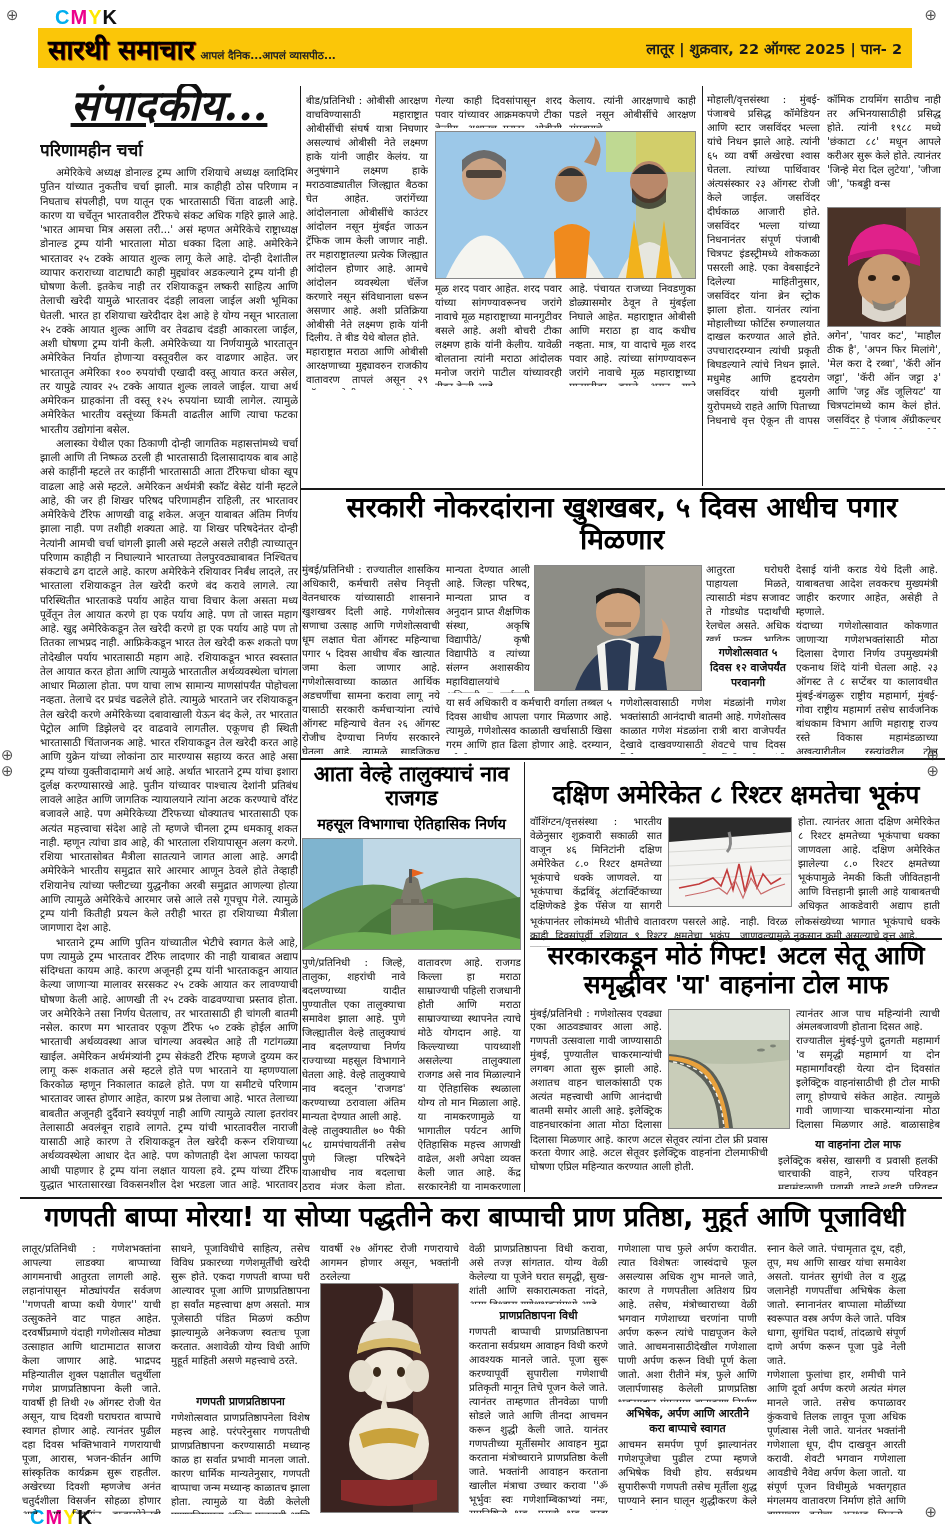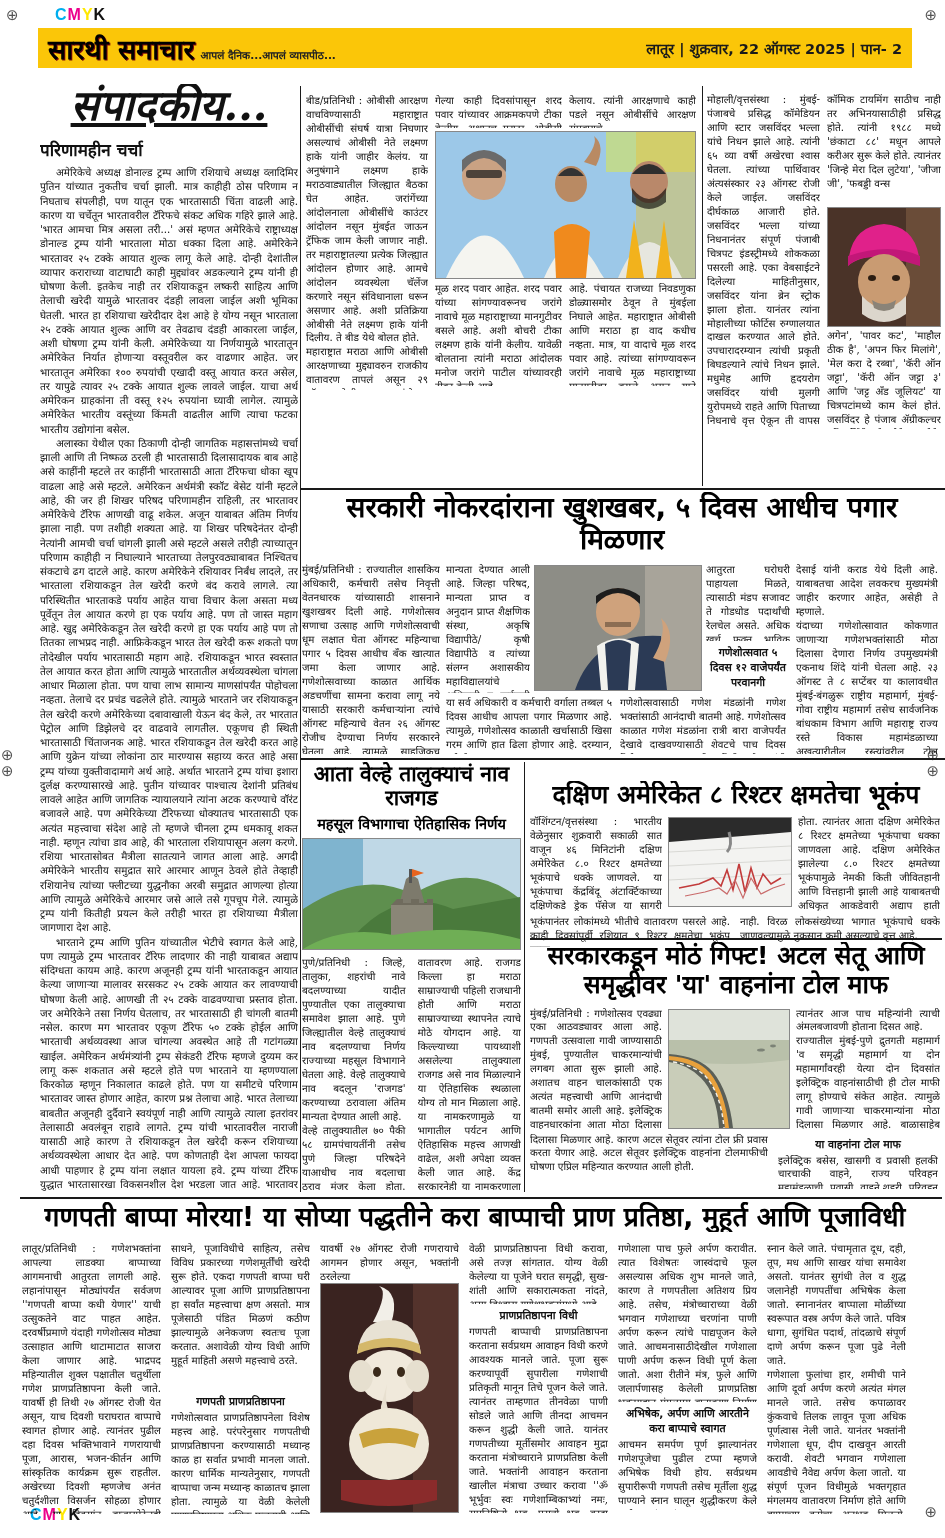--- a/index.html
+++ b/index.html
@@ -1,21 +1,21 @@
 <!DOCTYPE html>
 <html><head>
 <meta charset="utf-8">
 <style>
   html,body{margin:0;padding:0;background:#e8e8e4;}
   .page{position:relative;width:945px;height:1538px;background:#ffffff;overflow:hidden;
         font-family:"DejaVu Sans",sans-serif;color:#111;}
   .abs{position:absolute;}
   
   .regmark{position:absolute;font-size:15px;color:#555;line-height:1;}
-  .cmyk{position:absolute;font-weight:bold;font-size:16px;letter-spacing:1px;font-family:"Liberation Sans",sans-serif;}
+  .cmyk{position:absolute;font-weight:bold;font-size:20px;letter-spacing:1px;font-family:"Liberation Sans",sans-serif;}
   .cmyk .c{color:#00AEEF}.cmyk .m{color:#EC008C}.cmyk .y{color:#FFE800}.cmyk .k{color:#111}
   
   .masthead{left:38px;top:28px;width:874px;height:40px;background:#FBC608;display:flex;align-items:center;
             padding:0 10px;box-sizing:border-box;justify-content:space-between;}
   .mh-title{font-size:27px;font-weight:bold;color:#000000;font-family:"DejaVu Serif",serif;
             text-shadow:1px 1px 0 #7e0a0a;white-space:nowrap;}
   .mh-tagline{font-size:10.5px;font-weight:bold;color:#222;margin-left:6px;}
   .mh-date{font-size:14.5px;font-weight:bold;color:#1a1a1a;white-space:nowrap;}
   .mh-right{font-size:9.5px;font-weight:bold;color:#111;line-height:1.5;}
   .sqbullet{display:inline-block;width:5px;height:5px;background:#111;margin-right:4px;vertical-align:middle;}

